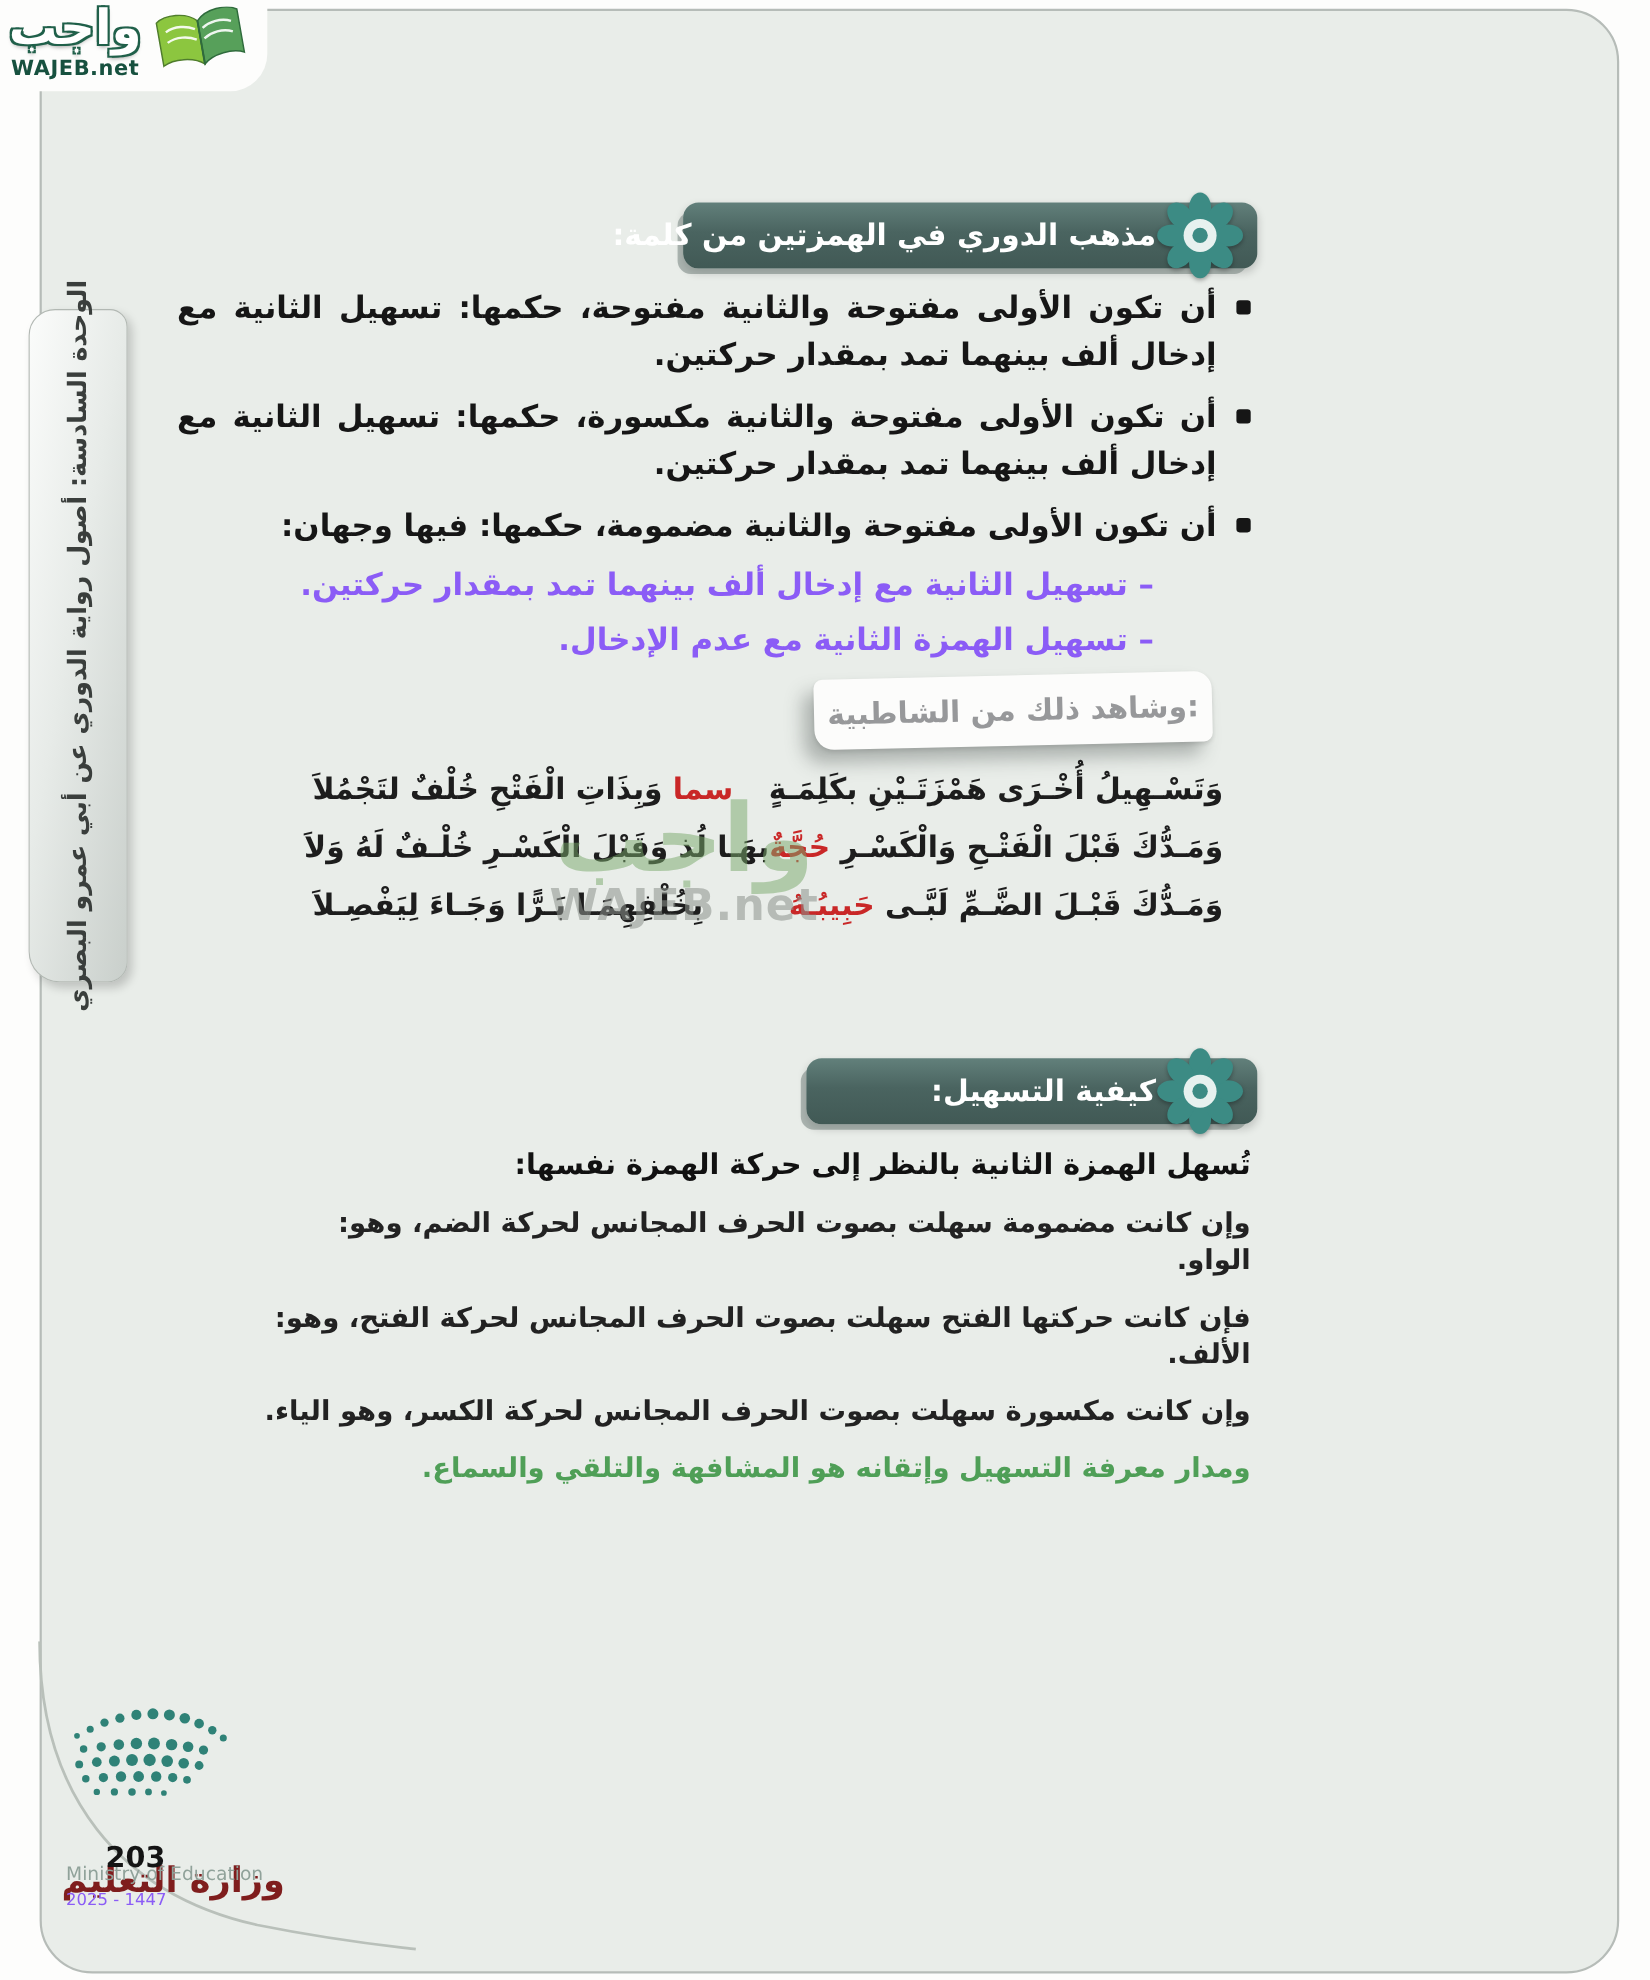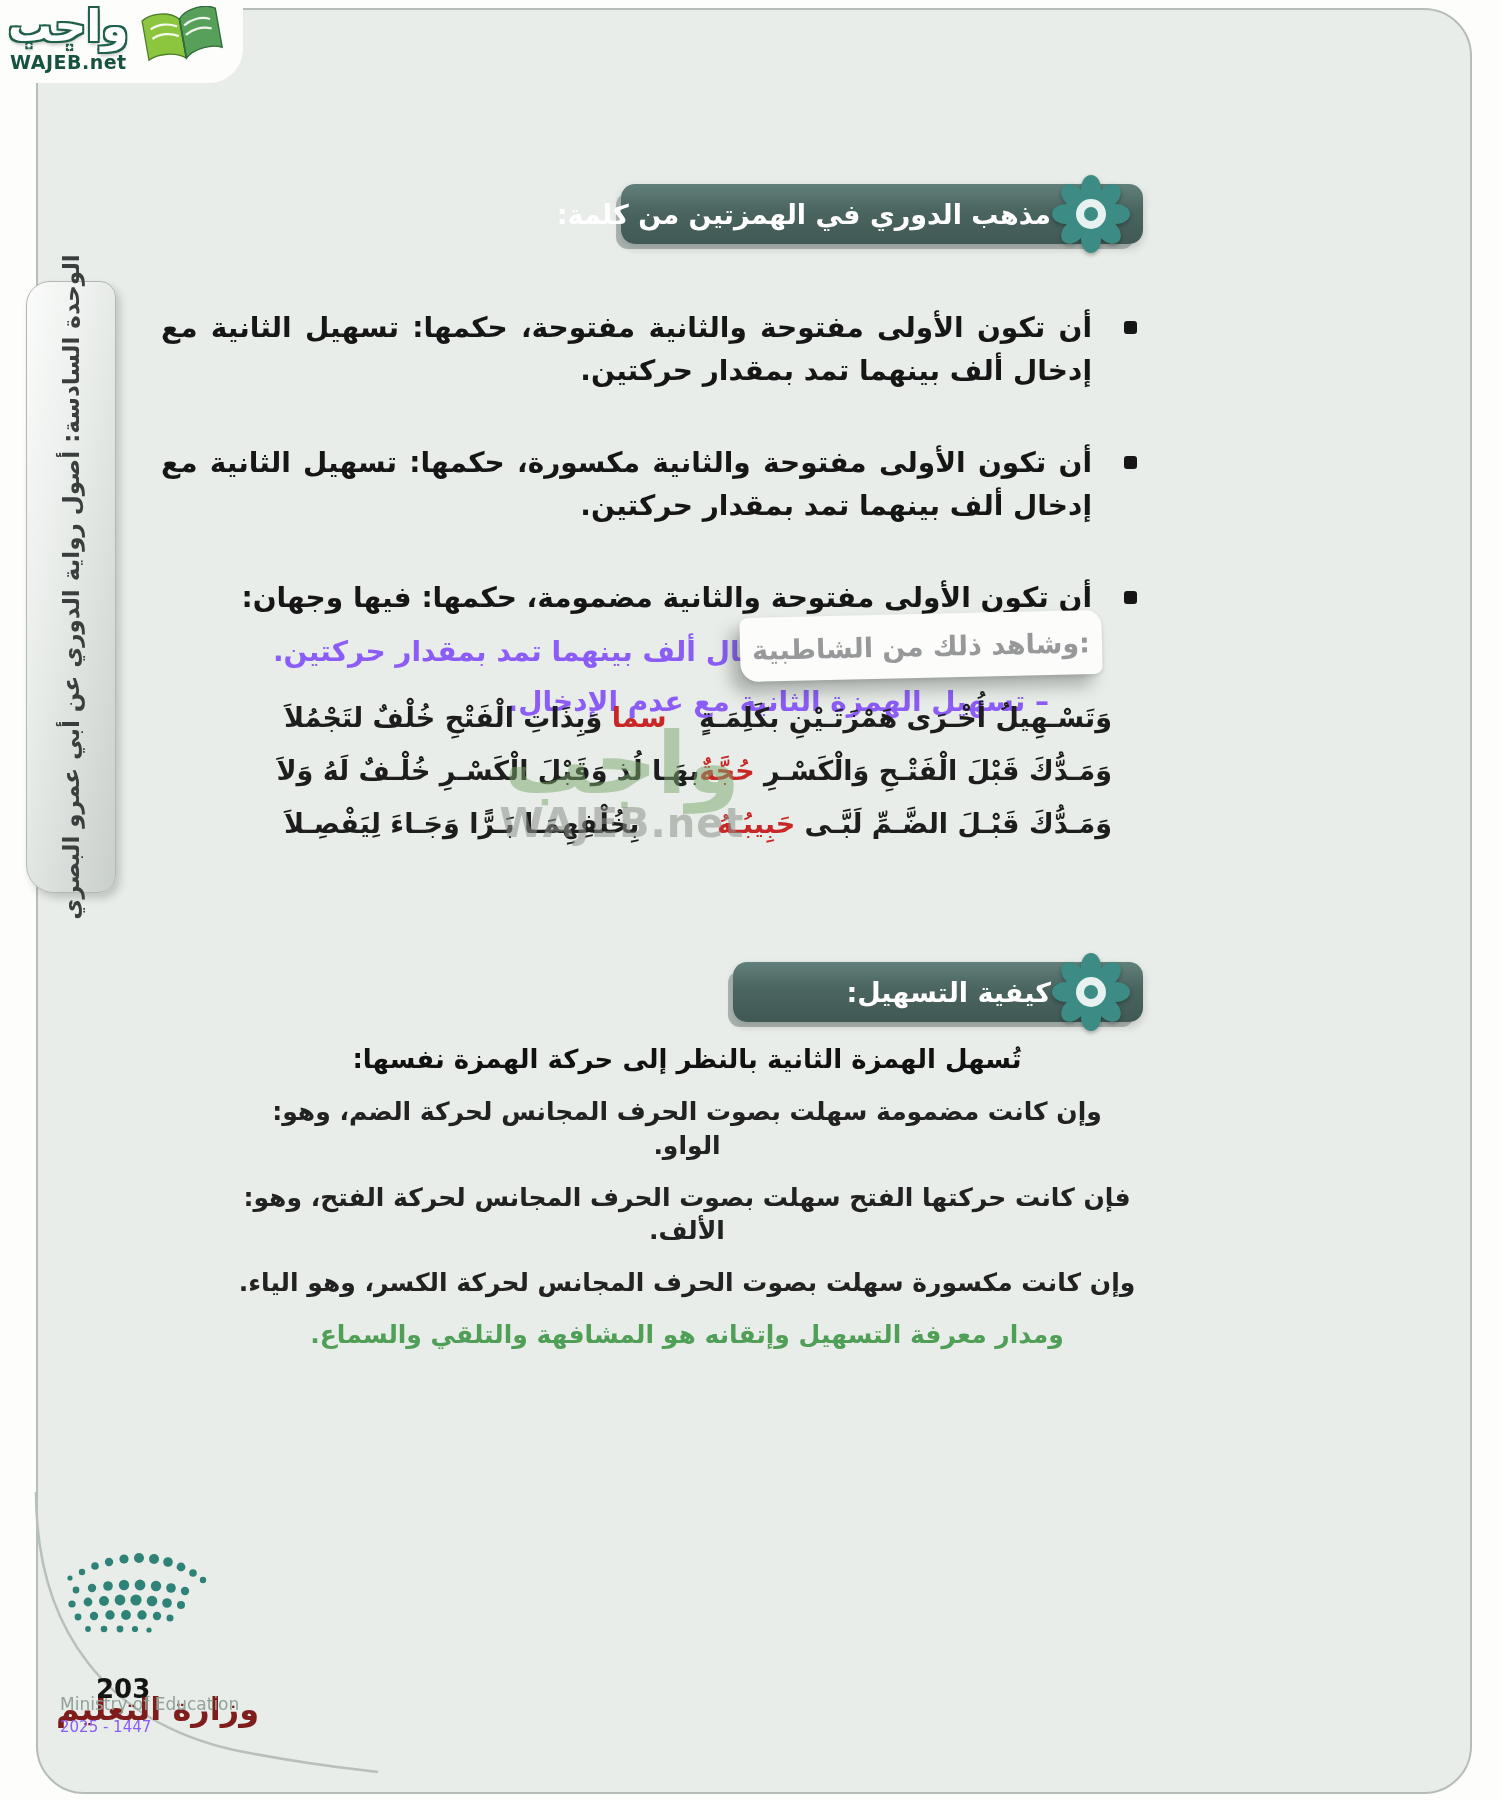--- a/index.html
+++ b/index.html
@@ -55,21 +55,21 @@
   .banner1 { top:184px; right:357px; width:522px; }
   .banner2 { top:962px; right:357px; width:410px;border-radius:14px; }
   .banner-title { color:#fff; font-size:27px; font-weight:800; white-space:nowrap; }
   .rosette {
     position:absolute; right:12px; top:50%; transform:translateY(-50%);
     width:80px; height:80px; filter:drop-shadow(0 2px 2px rgba(0,0,0,.3));
   }
 
   
   .rules { position:absolute; top:258px; right:363px; width:976px; direction:rtl; z-index:3; }
-  .bullet-item { display:flex; gap:32px; margin-bottom:12px; align-items:flex-start;margin-top:48px; }
+  .bullet-item { display:flex; gap:18px; margin-bottom:12px; align-items:flex-start; }
   .bullet-marker { flex:0 0 auto; width:13px; height:13px; background:#161616; border-radius:3px; margin-top:15px; }
   .bullet-text { font-size:28px; font-weight:700; color:#161616; line-height:1.55; text-align:justify; }
   .dash-item { margin-right:88px; margin-top:2px; margin-bottom:8px; font-size:28px; font-weight:700; color:#8b5cf6; line-height:1.5; }
 
   
   .shatib-tab {
     position:absolute; top:614px; right:398px; width:362px; height:64px; z-index:3;
     background:#fcfcfb; border-radius:8px 16px 8px 18px; transform:rotate(-1.3deg);
     box-shadow:-10px 12px 16px rgba(60,70,66,.35), 0 2px 4px rgba(0,0,0,.12);
     display:flex; align-items:center; justify-content:center;
@@ -81,21 +81,21 @@
   .verse-line { display:flex; justify-content:space-between; margin-bottom:22px; font-size:27px; font-weight:600; color:#1d1d1d; }
   .hemi { white-space:nowrap; }
   .red { color:#c92727; }
 
   
   .watermark { position:absolute; left:462px; top:720px; width:320px; text-align:center; z-index:5; pointer-events:none; }
   .wm-ar { font-size:86px; font-weight:800; color:#79a96b; opacity:.5; line-height:1; }
   .wm-en { font-size:40px; font-weight:800; color:#8d938d; opacity:.55; letter-spacing:1px; margin-top:-6px; }
 
   
-  .tasheel { position:absolute; top:1042px; right:363px; width:900px; direction:rtl; text-align:center; z-index:3; }
+  .tasheel { position:absolute; top:1042px; right:363px; width:900px; direction:rtl; text-align:right; z-index:3; }
   .tasheel p { font-size:25px; color:#222; margin-bottom:18px; font-weight:600; line-height:1.35; }
   .tasheel p.lead { font-weight:700; color:#111; font-size:26px; }
   .tasheel p.green { color:#4f9f57; font-weight:700; }
 
   
   .ministry-dots { position:absolute; left:60px; top:1552px; z-index:3; }
   .ministry-ar { position:absolute; left:56px; top:1690px; width:208px; text-align:left; font-size:32px; font-weight:700; color:#7f1d1d; z-index:3; }
   .ministry-en { position:absolute; left:60px; top:1694px; font-size:17px; color:#90a29a; z-index:3; }
   .ministry-years { position:absolute; left:60px; top:1718px; font-size:15px; color:#8b5cf6; z-index:3; }
   .page-num { position:absolute; left:96px; top:1674px; font-size:26px; font-weight:800; color:#141414; z-index:6; }

